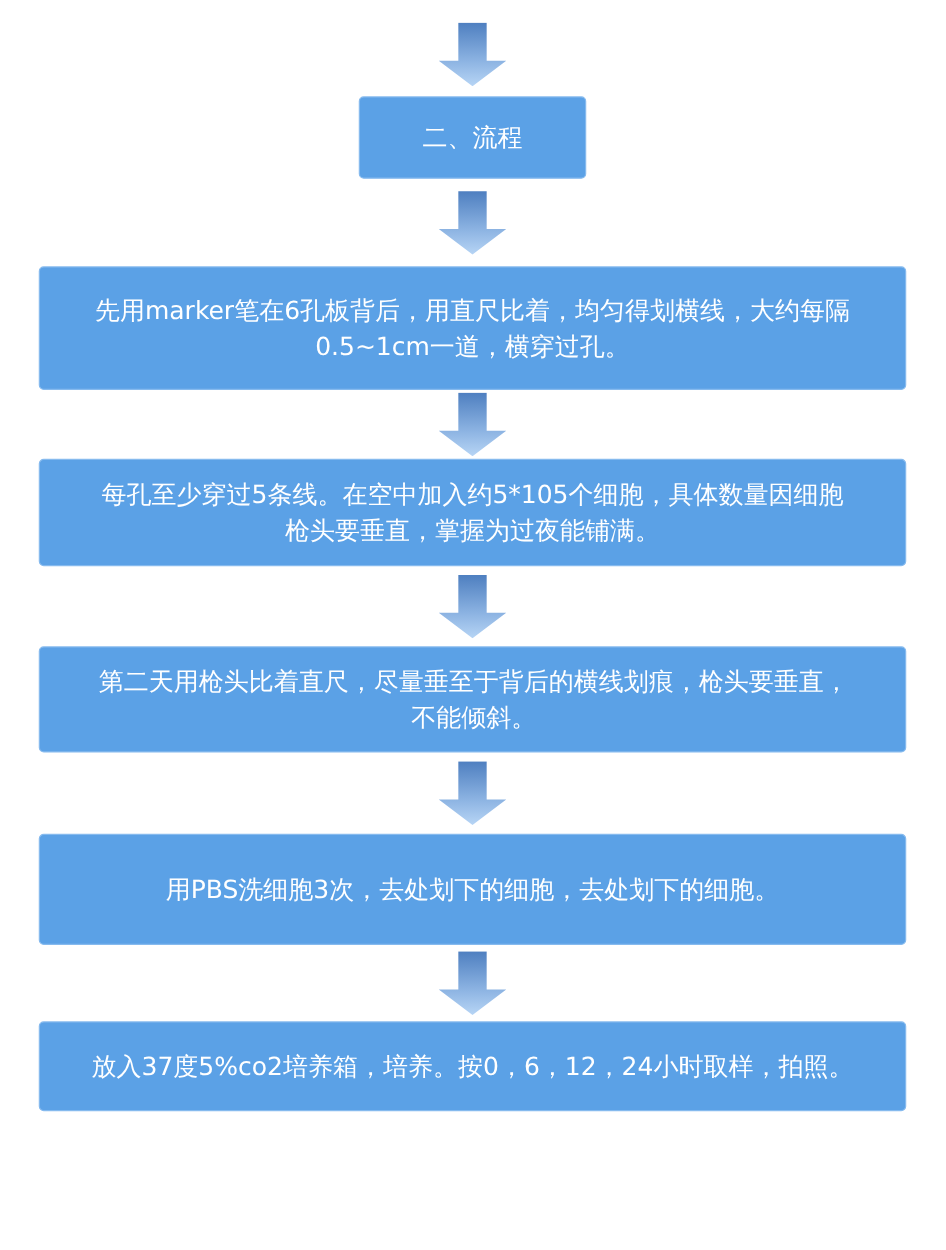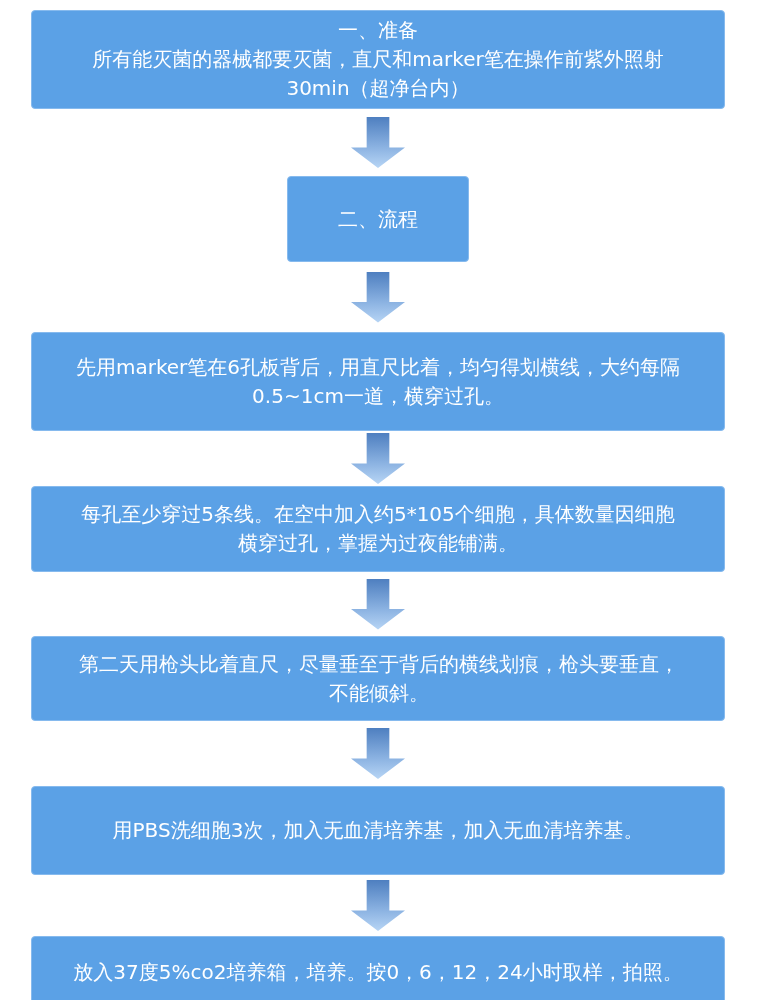--- a/index.html
+++ b/index.html
@@ -35,21 +35,21 @@
     justify-content: center;
     text-align: center;
     font-size: 20px;
     line-height: 29px;
     padding: 4px 18px;
   }
   .box-text {
     white-space: pre-line;
   }
   .b1 { height: 99px; }
-  .b2 { width: 182px; height: 86px; }
+  .b2 { width: 182px; height: 66px; }
   .b3 { height: 99px; }
   .b4 { height: 86px; }
   .b5 { height: 85px; padding-left: 20px; }
   .b6 { height: 89px; }
   .b7 { height: 72px; }
   .arrow-zone {
     display: flex;
     align-items: center;
     justify-content: center;
     width: 100%;
@@ -69,25 +69,20 @@
       var(--arrow-bottom, #b7d5f5) 100%);
     clip-path: polygon(29% 0, 71% 0, 71% 60%, 100% 60%, 50% 100%, 0 60%, 29% 60%);
   }
 </style>
 </head>
 <body>
 
 <div class="page">
   <div class="flow">
 
-    <div class="box b1">
-      <div class="box-text">一、准备
-所有能灭菌的器械都要灭菌，直尺和marker笔在操作前紫外照射
-30min（超净台内）</div>
-    </div>
 
     <div class="arrow-zone az1">
       <div class="arrow"></div>
     </div>
 
     <div class="box b2">
       <div class="box-text">二、流程</div>
     </div>
 
     <div class="arrow-zone az2">
@@ -98,38 +93,38 @@
       <div class="box-text">先用marker笔在6孔板背后，用直尺比着，均匀得划横线，大约每隔
 0.5~1cm一道，横穿过孔。</div>
     </div>
 
     <div class="arrow-zone az3">
       <div class="arrow"></div>
     </div>
 
     <div class="box b4">
       <div class="box-text">每孔至少穿过5条线。在空中加入约5*105个细胞，具体数量因细胞
-横穿过孔，掌握为过夜能铺满。</div>
+枪头要垂直，掌握为过夜能铺满。</div>
     </div>
 
     <div class="arrow-zone az4">
       <div class="arrow"></div>
     </div>
 
     <div class="box b5">
       <div class="box-text">第二天用枪头比着直尺，尽量垂至于背后的横线划痕，枪头要垂直，
 不能倾斜。</div>
     </div>
 
     <div class="arrow-zone az5">
       <div class="arrow"></div>
     </div>
 
     <div class="box b6">
-      <div class="box-text">用PBS洗细胞3次，加入无血清培养基，加入无血清培养基。</div>
+      <div class="box-text">用PBS洗细胞3次，去处划下的细胞，去处划下的细胞。</div>
     </div>
 
     <div class="arrow-zone az6">
       <div class="arrow"></div>
     </div>
 
     <div class="box b7">
       <div class="box-text">放入37度5%co2培养箱，培养。按0，6，12，24小时取样，拍照。</div>
     </div>
 

